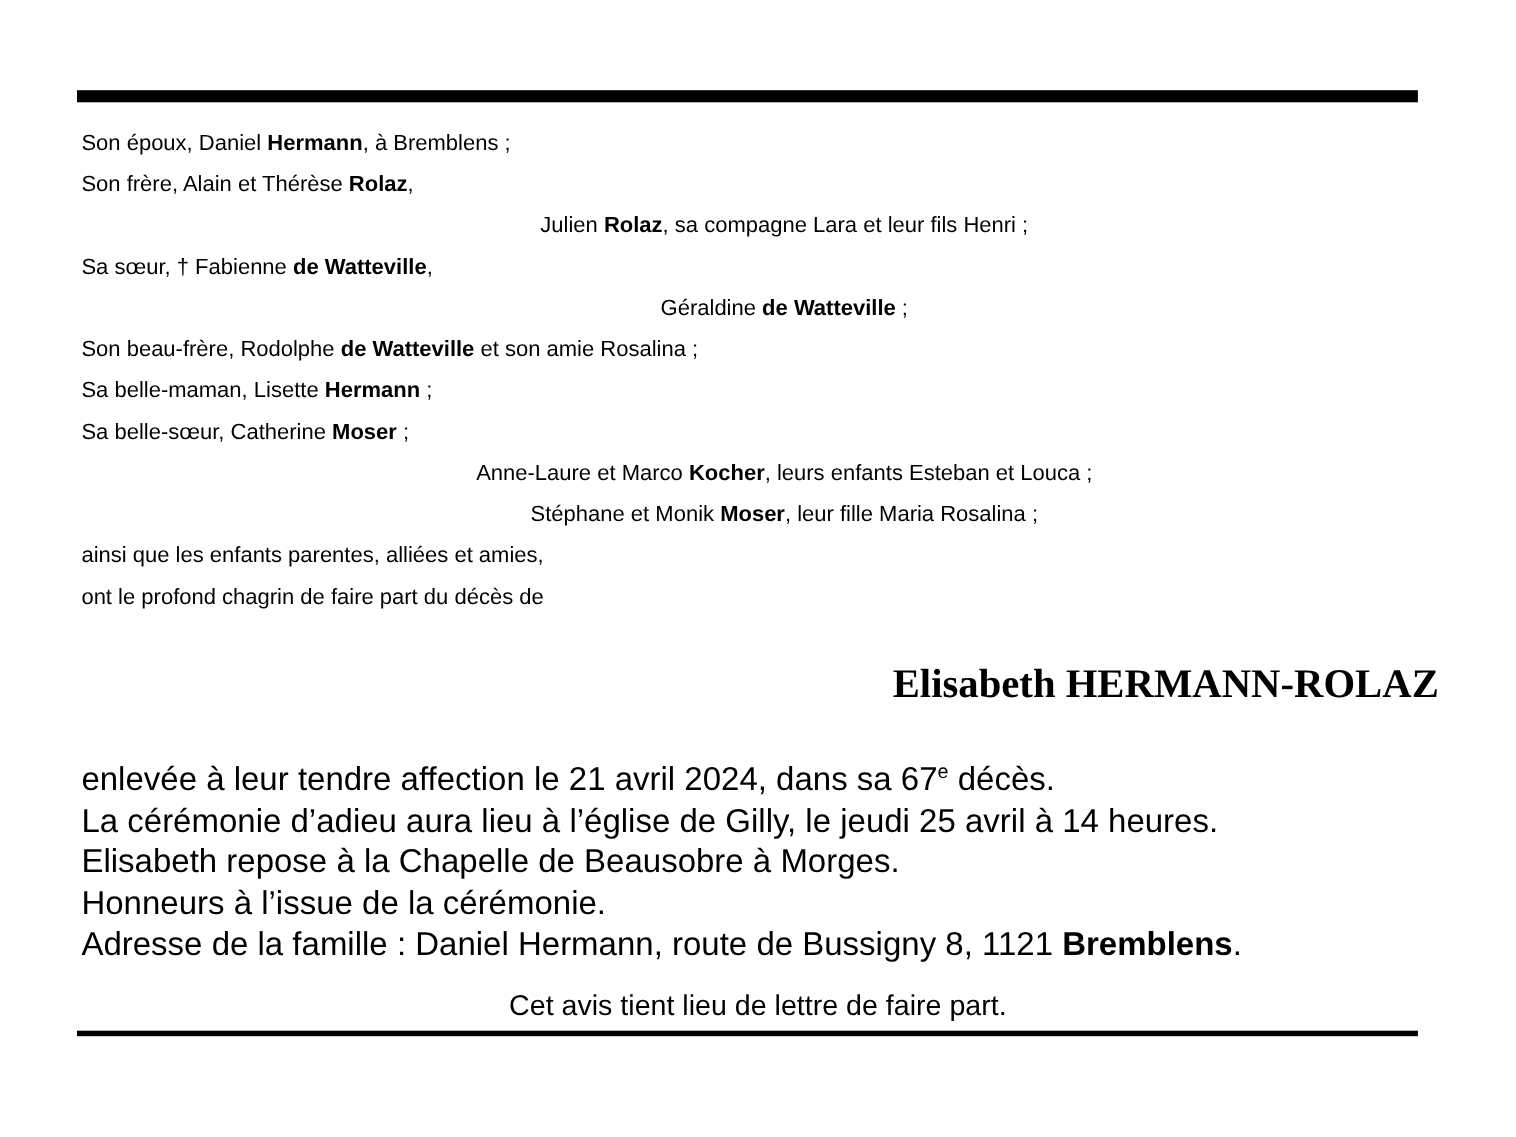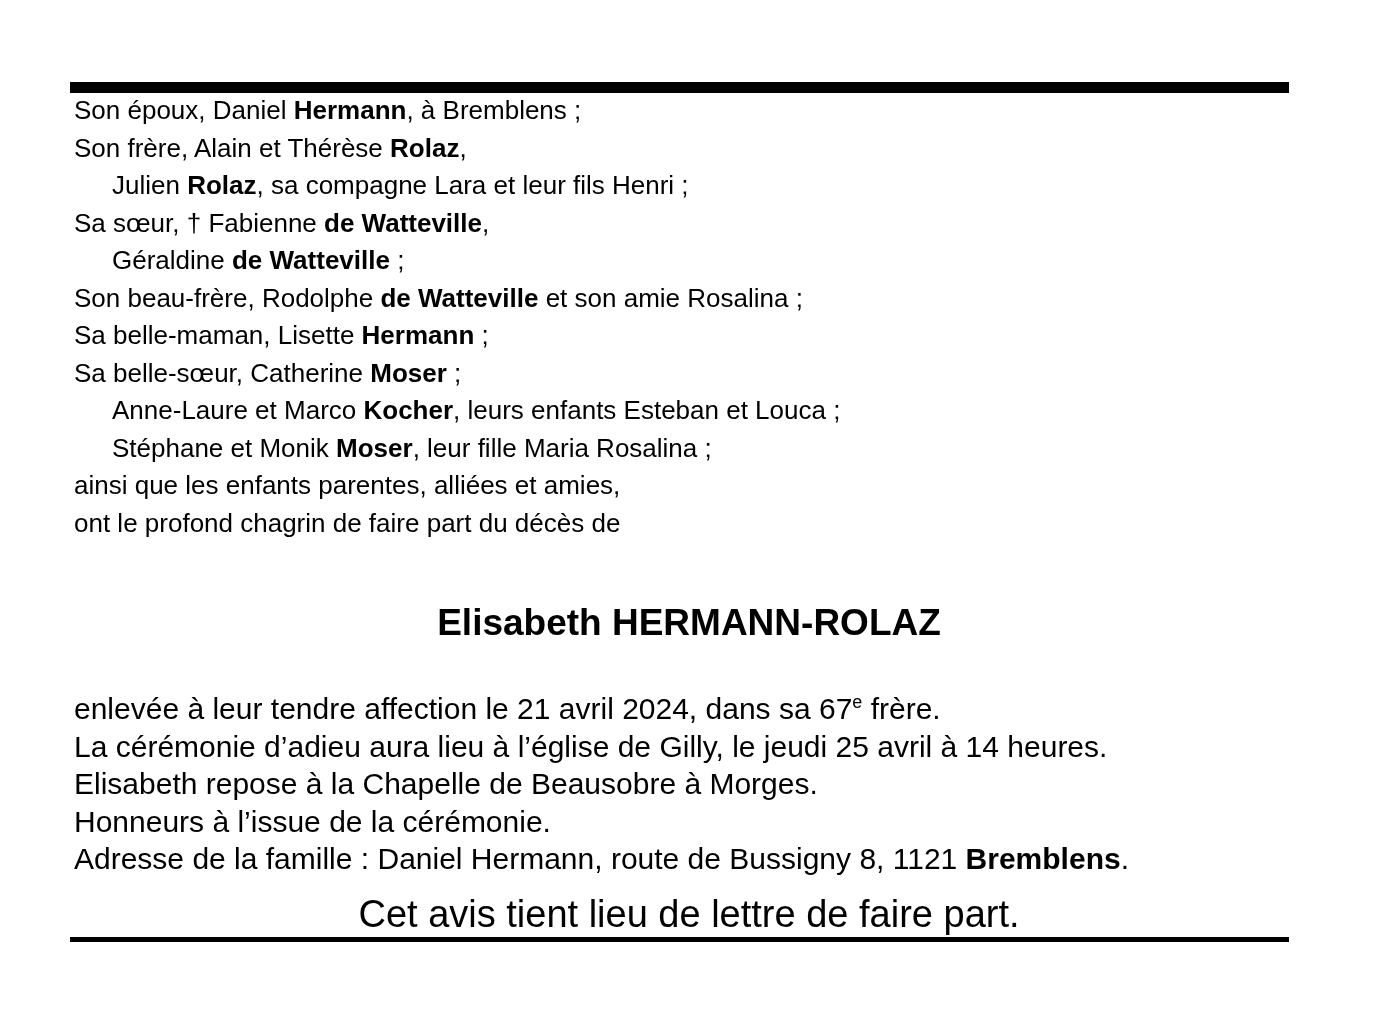--- a/index.html
+++ b/index.html
@@ -30,60 +30,62 @@
     top: 82px;
     height: 11px;
   }
   .rule-bottom {
     top: 937px;
     height: 5px;
   }
   .family-block {
     position: absolute;
     left: 74px;
-    top: 92px;
+    top: 112px;
     width: 1240px;
-    font-size: 26px;
+    font-size: 20px;
     line-height: 37.5px;
   }
   .details-block {
     position: absolute;
     left: 74px;
     top: 690px;
     width: 1260px;
     font-size: 30px;
     line-height: 37.5px;
   }
   .line {
     white-space: pre;
   }
   .indent {
     padding-left: 38px;
+    text-align: center;
   }
   .b {
     font-weight: bold;
   }
   .name-heading {
     position: absolute;
     left: 70px;
     top: 601px;
     width: 1238px;
-    text-align: center;
+    text-align: right;
     font-size: 37px;
     line-height: 44px;
     font-weight: bold;
     white-space: pre;
+    font-family: Liberation Serif, serif;
   }
   .closing-line {
     position: absolute;
     left: 70px;
     top: 896px;
     width: 1238px;
     text-align: center;
-    font-size: 38px;
+    font-size: 26px;
     line-height: 37.5px;
     white-space: pre;
   }
   sup {
     font-size: 60%;
     vertical-align: super;
     line-height: 0;
   }
 </style>
 </head>
@@ -104,21 +106,21 @@
       <div class="line"><span>Sa belle-sœur, Catherine </span><span class="b">Moser</span><span> ;</span></div>
       <div class="line indent"><span>Anne-Laure et Marco </span><span class="b">Kocher</span><span>, leurs enfants Esteban et Louca ;</span></div>
       <div class="line indent"><span>Stéphane et Monik </span><span class="b">Moser</span><span>, leur fille Maria Rosalina ;</span></div>
       <div class="line"><span>ainsi que les enfants parentes, alliées et amies,</span></div>
       <div class="line"><span>ont le profond chagrin de faire part du décès de</span></div>
     </div>
 
   <div class="name-heading">Elisabeth HERMANN-ROLAZ</div>
 
   <div class="details-block">
-      <div class="line"><span>enlevée à leur tendre affection le 21 avril 2024, dans sa 67</span><sup>e</sup><span> frère.</span></div>
+      <div class="line"><span>enlevée à leur tendre affection le 21 avril 2024, dans sa 67</span><sup>e</sup><span> décès.</span></div>
       <div class="line"><span>La cérémonie d’adieu aura lieu à l’église de Gilly, le jeudi 25 avril à 14 heures.</span></div>
       <div class="line"><span>Elisabeth repose à la Chapelle de Beausobre à Morges.</span></div>
       <div class="line"><span>Honneurs à l’issue de la cérémonie.</span></div>
       <div class="line"><span>Adresse de la famille : Daniel Hermann, route de Bussigny 8, 1121 </span><span class="b">Bremblens</span><span>.</span></div>
     </div>
 
   <div class="closing-line">Cet avis tient lieu de lettre de faire part.</div>
 
   <div class="rule rule-bottom"></div>
 

